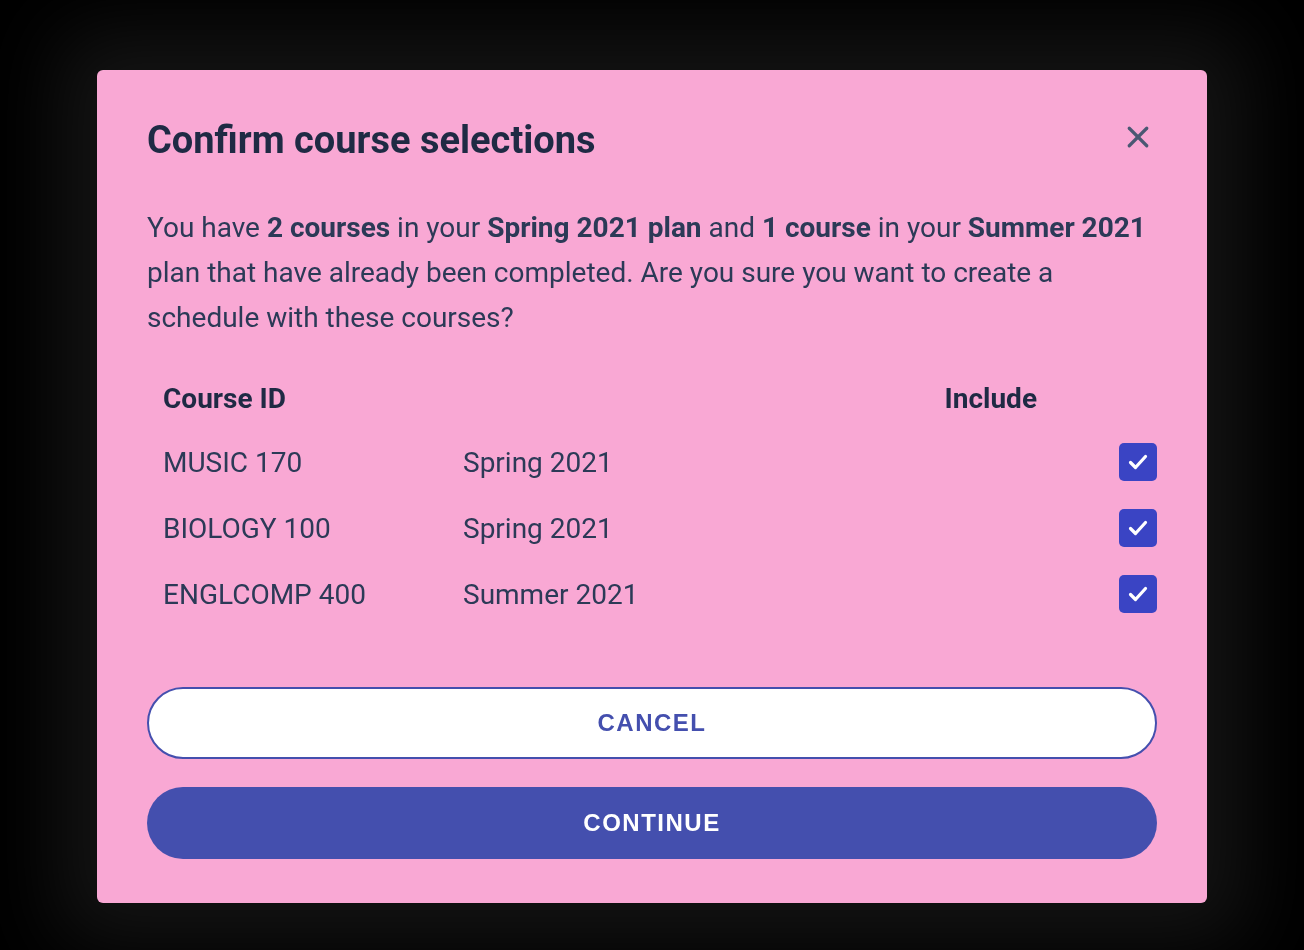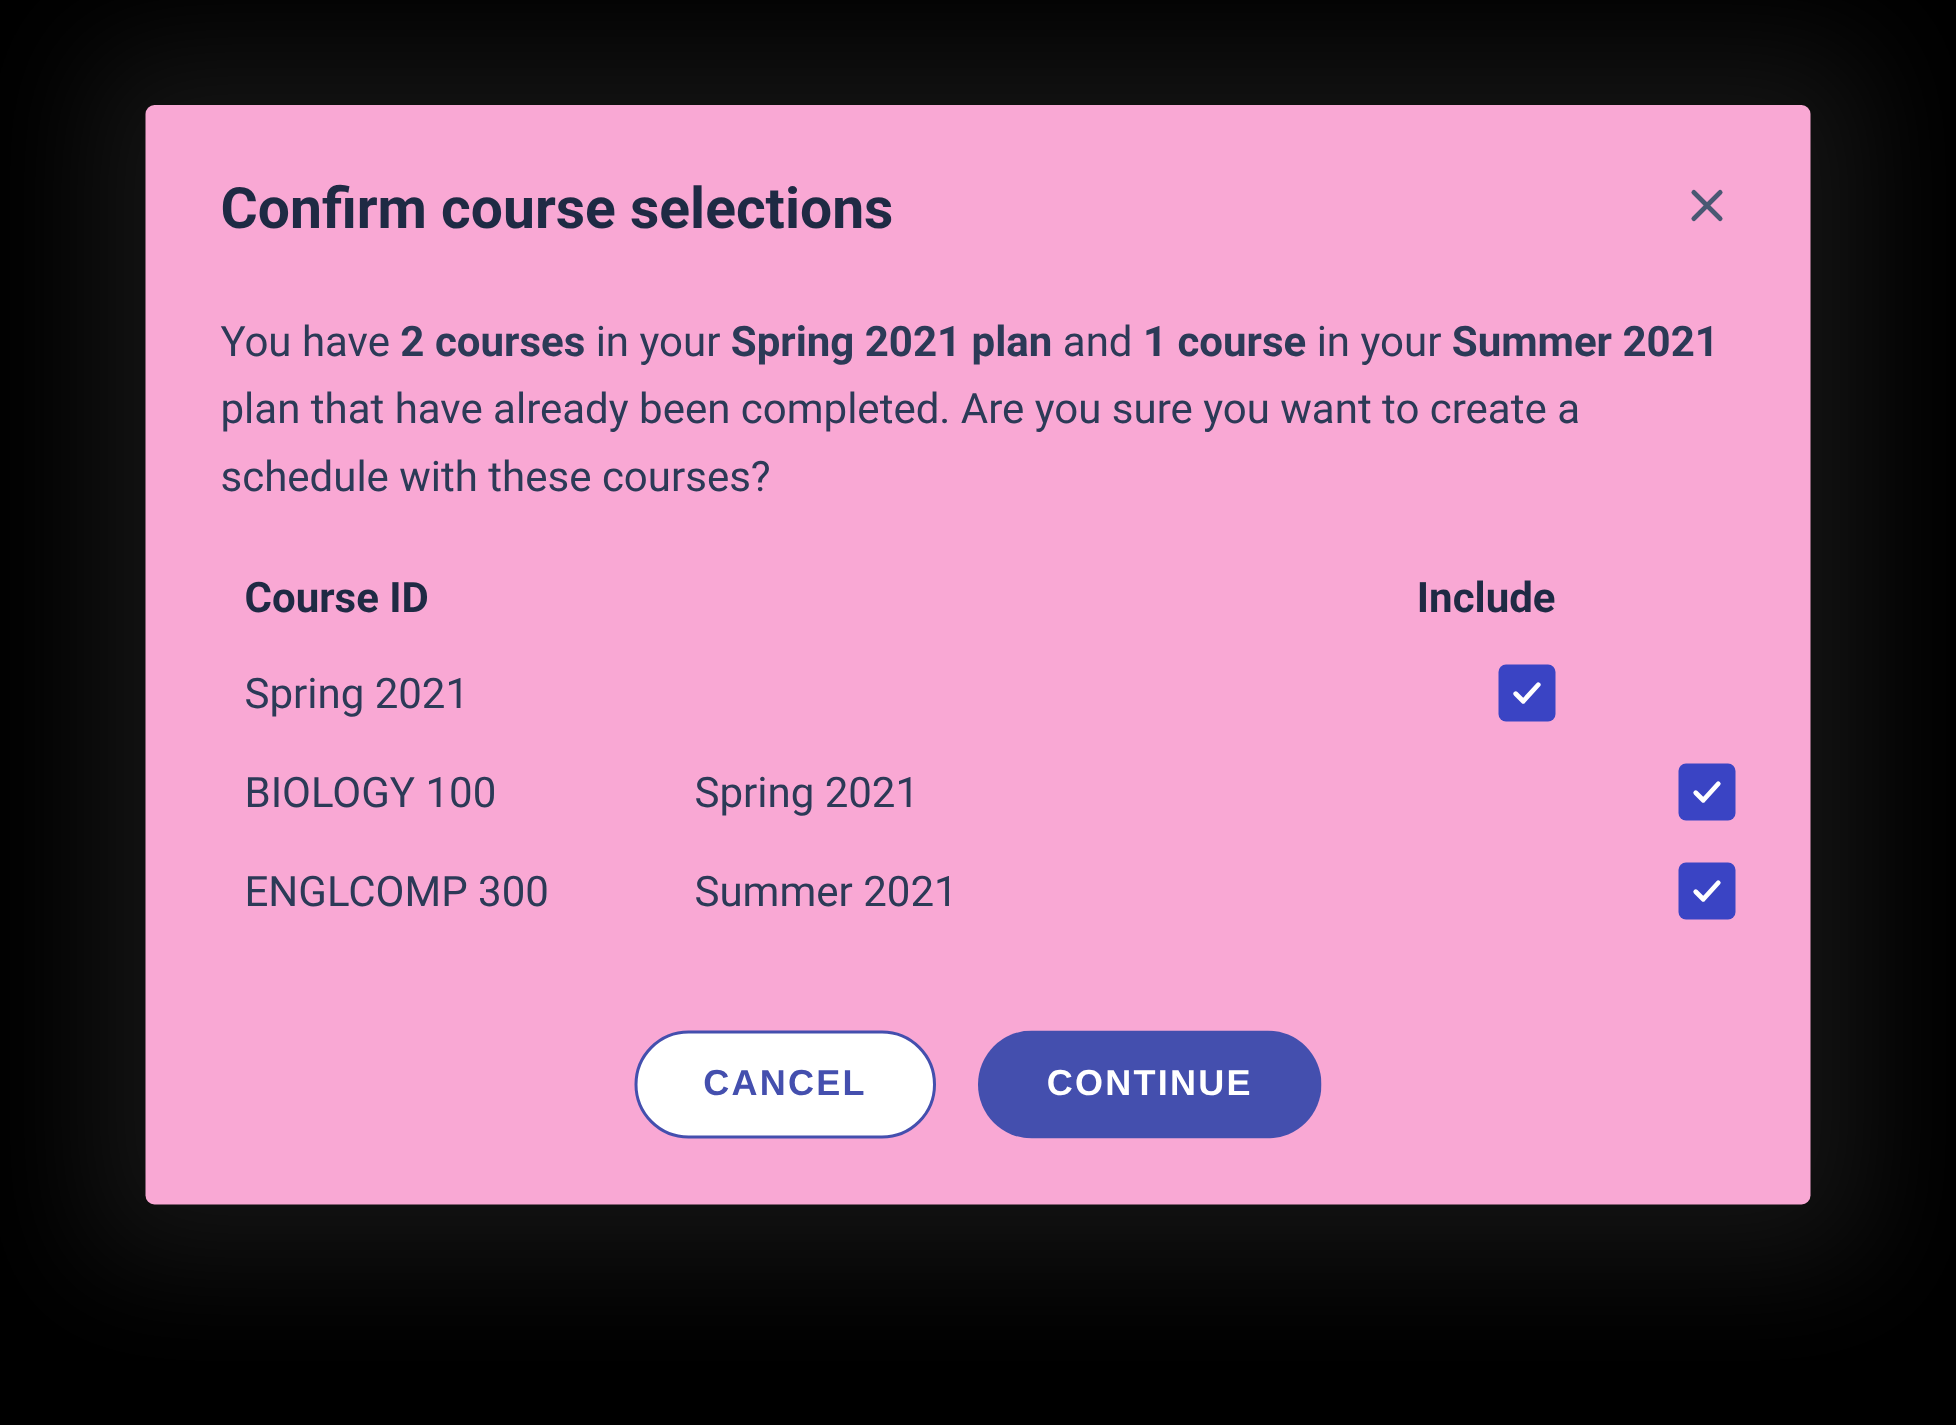--- a/index.html
+++ b/index.html
@@ -78,23 +78,24 @@
     width: 38px;
     height: 38px;
     background: #3a44c4;
     border-radius: 5px;
     cursor: pointer;
     margin-left: auto;
   }
   .checkbox svg { display: block; }
   .actions {
     display: flex;
-    justify-content: center;
+    justify-content: flex-end;
     gap: 28px;
     margin-top: 60px;
+    flex-direction: column;
   }
   .btn {
     font-size: 24px;
     font-weight: 700;
     letter-spacing: 1.5px;
     padding: 20px 44px;
     border-radius: 999px;
     cursor: pointer;
     border: 2px solid transparent;
   }
@@ -128,20 +129,21 @@
     <span>You have </span><b>2 courses</b><span> in your </span><b>Spring 2021 plan</b><span> and </span><b>1 course</b><span> in your </span><b>Summer 2021</b><span> plan that have already been completed. Are you sure you want to create a schedule with these courses?</span>
   </p>
 
   <div class="table">
     <div class="row header">
       <div>Course ID</div>
       <div class="col-include">Include</div>
     </div>
 
     <div class="row body">
+      <div>MUSIC 170</div>
       <div>Spring 2021</div>
       <div class="col-include">
         <span class="checkbox" role="checkbox" aria-checked="true">
           <span>
             <svg width="24" height="24" viewBox="0 0 24 24" fill="none" stroke="#fff" stroke-width="3.2" stroke-linecap="round" stroke-linejoin="round">
                 <polyline points="4.5 12.5 9.5 17.5 19.5 6.5"></polyline>
               </svg>
           </span>
         </span>
       </div>
@@ -155,21 +157,21 @@
           <span>
             <svg width="24" height="24" viewBox="0 0 24 24" fill="none" stroke="#fff" stroke-width="3.2" stroke-linecap="round" stroke-linejoin="round">
                 <polyline points="4.5 12.5 9.5 17.5 19.5 6.5"></polyline>
               </svg>
           </span>
         </span>
       </div>
     </div>
 
     <div class="row body">
-      <div>ENGLCOMP 300</div>
+      <div>ENGLCOMP 400</div>
       <div>Summer 2021</div>
       <div class="col-include">
         <span class="checkbox" role="checkbox" aria-checked="true">
           <span>
             <svg width="24" height="24" viewBox="0 0 24 24" fill="none" stroke="#fff" stroke-width="3.2" stroke-linecap="round" stroke-linejoin="round">
                 <polyline points="4.5 12.5 9.5 17.5 19.5 6.5"></polyline>
               </svg>
           </span>
         </span>
       </div>

